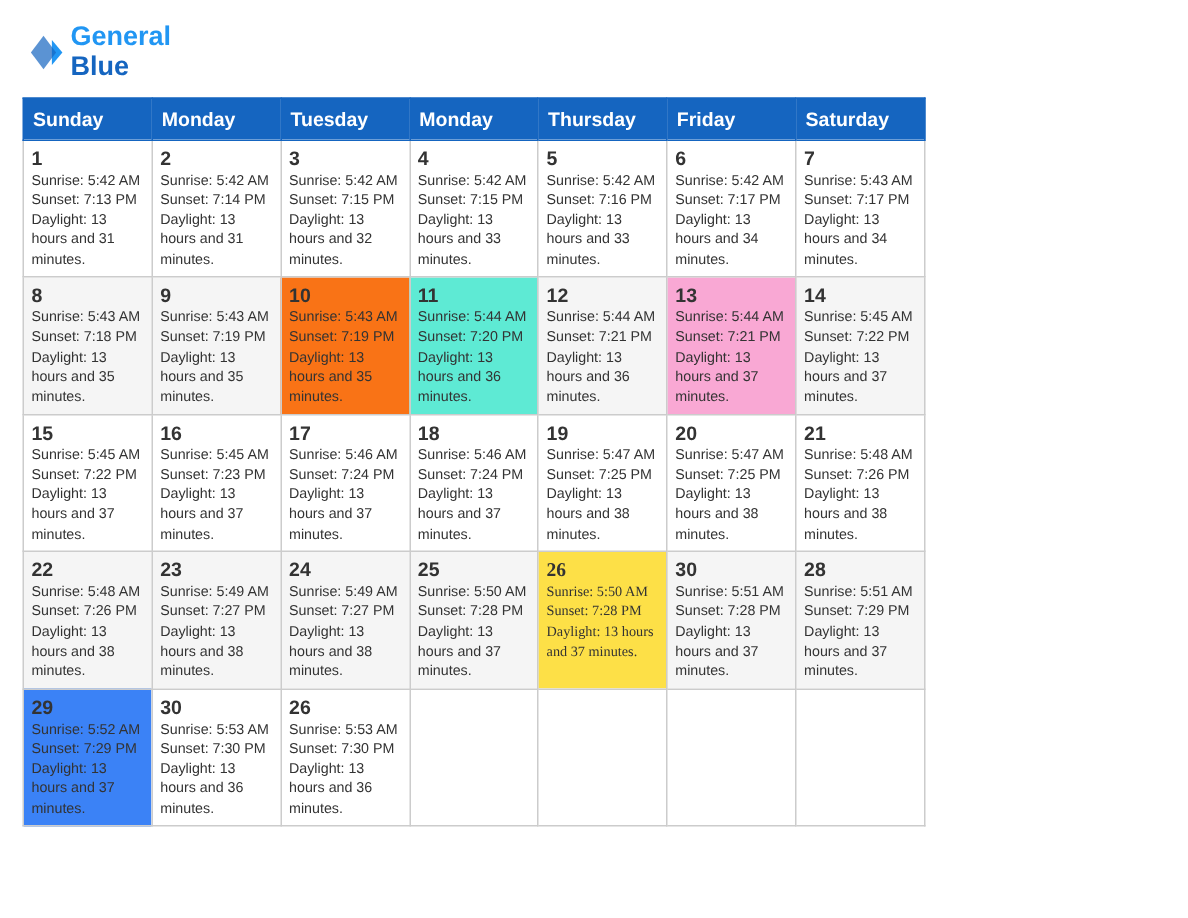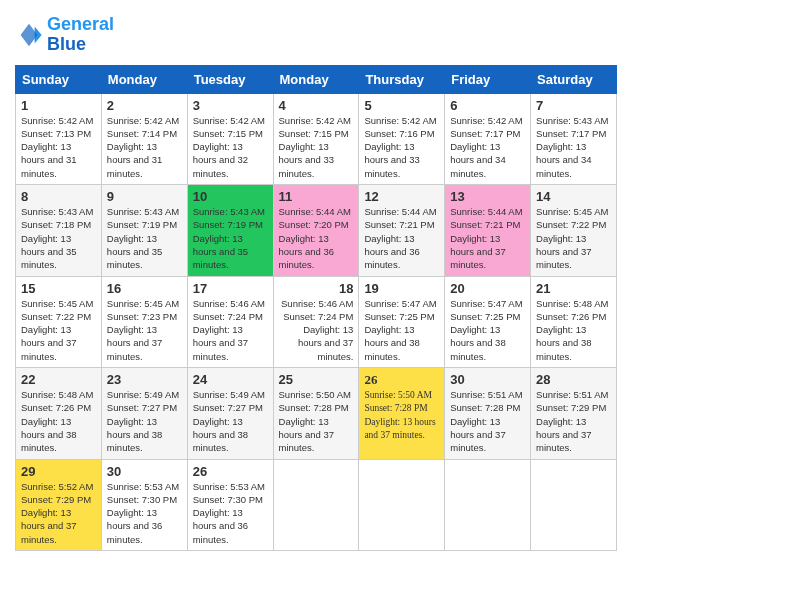--- a/index.html
+++ b/index.html
@@ -162,25 +162,25 @@
         </tr>
         <tr>
           <td style="background-color: rgb(245, 245, 245);">
             <span class="day-num">8</span>
             <div class="day-info">Sunrise: 5:43 AM<br>Sunset: 7:18 PM<br>Daylight: 13 hours and 35 minutes.</div>
           </td>
           <td style="background-color: rgb(245, 245, 245);">
             <span class="day-num">9</span>
             <div class="day-info">Sunrise: 5:43 AM<br>Sunset: 7:19 PM<br>Daylight: 13 hours and 35 minutes.</div>
           </td>
-          <td style="background-color: #22c55e;">
+          <td style="background-color: #f97316;">
             <span class="day-num">10</span>
             <div class="day-info">Sunrise: 5:43 AM<br>Sunset: 7:19 PM<br>Daylight: 13 hours and 35 minutes.</div>
           </td>
-          <td style="background-color: #f9a8d4;">
+          <td style="background-color: #5eead4;">
             <span class="day-num">11</span>
             <div class="day-info">Sunrise: 5:44 AM<br>Sunset: 7:20 PM<br>Daylight: 13 hours and 36 minutes.</div>
           </td>
           <td style="background-color: rgb(245, 245, 245);">
             <span class="day-num">12</span>
             <div class="day-info">Sunrise: 5:44 AM<br>Sunset: 7:21 PM<br>Daylight: 13 hours and 36 minutes.</div>
           </td>
           <td style="background-color: #f9a8d4; margin-left: 20px;">
             <span class="day-num">13</span>
             <div class="day-info">Sunrise: 5:44 AM<br>Sunset: 7:21 PM<br>Daylight: 13 hours and 37 minutes.</div>
@@ -196,21 +196,21 @@
             <div class="day-info">Sunrise: 5:45 AM<br>Sunset: 7:22 PM<br>Daylight: 13 hours and 37 minutes.</div>
           </td>
           <td style="background-color: rgb(255, 255, 255);">
             <span class="day-num">16</span>
             <div class="day-info">Sunrise: 5:45 AM<br>Sunset: 7:23 PM<br>Daylight: 13 hours and 37 minutes.</div>
           </td>
           <td style="background-color: rgb(255, 255, 255);">
             <span class="day-num">17</span>
             <div class="day-info">Sunrise: 5:46 AM<br>Sunset: 7:24 PM<br>Daylight: 13 hours and 37 minutes.</div>
           </td>
-          <td style="background-color: rgb(255, 255, 255); text-align: right;">
+          <td style="background-color: rgb(255, 255, 255);">
             <span class="day-num">18</span>
             <div class="day-info">Sunrise: 5:46 AM<br>Sunset: 7:24 PM<br>Daylight: 13 hours and 37 minutes.</div>
           </td>
           <td style="background-color: rgb(255, 255, 255);">
             <span class="day-num">19</span>
             <div class="day-info">Sunrise: 5:47 AM<br>Sunset: 7:25 PM<br>Daylight: 13 hours and 38 minutes.</div>
           </td>
           <td style="background-color: rgb(255, 255, 255);">
             <span class="day-num">20</span>
             <div class="day-info">Sunrise: 5:47 AM<br>Sunset: 7:25 PM<br>Daylight: 13 hours and 38 minutes.</div>
@@ -244,21 +244,21 @@
           <td style="background-color: rgb(245, 245, 245);">
             <span class="day-num">30</span>
             <div class="day-info">Sunrise: 5:51 AM<br>Sunset: 7:28 PM<br>Daylight: 13 hours and 37 minutes.</div>
           </td>
           <td style="background-color: rgb(245, 245, 245);">
             <span class="day-num">28</span>
             <div class="day-info">Sunrise: 5:51 AM<br>Sunset: 7:29 PM<br>Daylight: 13 hours and 37 minutes.</div>
           </td>
         </tr>
         <tr>
-          <td style="background-color: #fde047;">
+          <td style="background-color: #3b82f6;">
             <span class="day-num">29</span>
             <div class="day-info">Sunrise: 5:52 AM<br>Sunset: 7:29 PM<br>Daylight: 13 hours and 37 minutes.</div>
           </td>
           <td style="background-color: rgb(255, 255, 255);">
             <span class="day-num">30</span>
             <div class="day-info">Sunrise: 5:53 AM<br>Sunset: 7:30 PM<br>Daylight: 13 hours and 36 minutes.</div>
           </td>
           <td style="background-color: rgb(255, 255, 255);">
             <span class="day-num">26</span>
             <div class="day-info">Sunrise: 5:53 AM<br>Sunset: 7:30 PM<br>Daylight: 13 hours and 36 minutes.</div>

